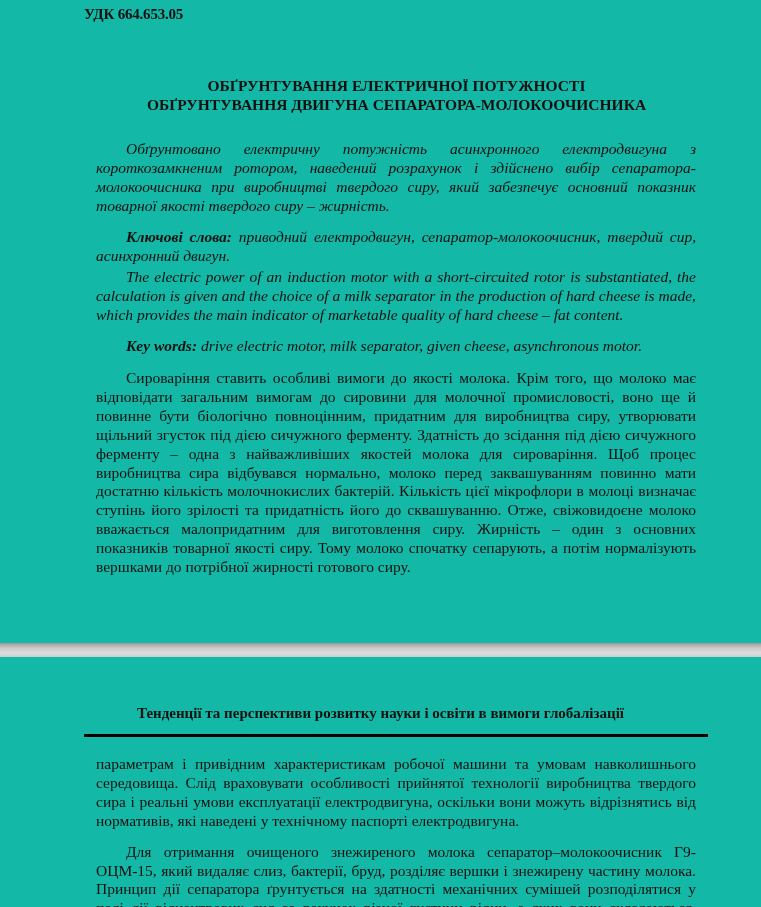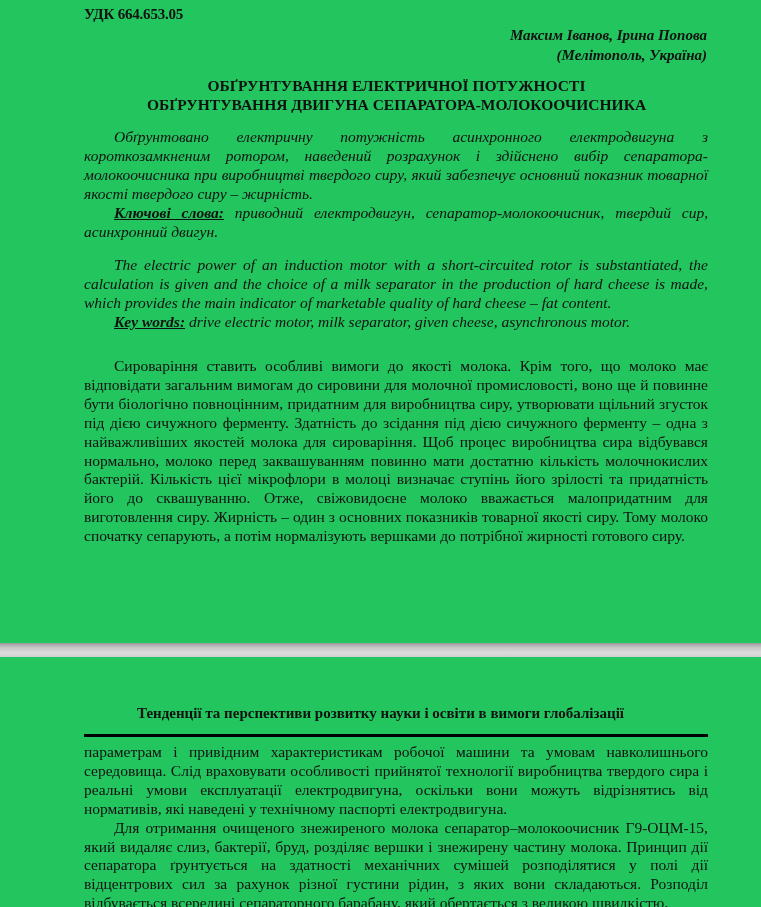--- a/index.html
+++ b/index.html
@@ -1,52 +1,48 @@
 <!DOCTYPE html>
 <html><head>
 <meta charset="utf-8">
 <style>
   html, body { margin: 0; padding: 0; }
   body {
     width: 761px; height: 907px; overflow: hidden; background: #ffffff;
     font-family: "Liberation Serif", "DejaVu Serif", serif; color: #111;
     position: relative;
   }
-  .page { position: absolute; left: 0; width: 761px; background: #22c55e; }
+  .page { position: absolute; left: 0; width: 761px; background: #14b8a6; }
   #page1 { top: 0; height: 643px; }
   #page2 { top: 657px; height: 250px; }
   .sep {
     position: absolute; left: 0; top: 643px; width: 761px; height: 14px;
     background: linear-gradient(#9a9a9a 0%, #c9c9c9 35%, #dcdcdc 70%, #cfcfcf 100%);
   }
   .abs { position: absolute; }
   .udk { left: 84px; top: 6px; font-weight: bold; font-size: 15px; letter-spacing: -0.2px; }
   .authors { right: 54px; top: 25px; text-align: right; font-style: italic; font-weight: bold; font-size: 15px; line-height: 20px; }
   .title { left: 0; width: 761px; top: 76px; text-align: center; font-weight: bold; font-size: 15.5px; line-height: 19px; padding-left: 16px; }
   .block { left: 84px; width: 624px; font-size: 15.5px; line-height: 18.9px; text-align: justify; }
-  .block p { margin: 0; text-indent: 30px; }
+  .block p { margin: 12px; text-indent: 30px; }
   .it { font-style: italic; }
-  .b { font-weight: bold; text-decoration: underline; }
+  .b { font-weight: bold; }
   .abstract-uk { top: 128px; }
   .abstract-en { top: 256px; }
   .body1 { top: 357px; }
   .pagenum { left: 0; width: 761px; top: 582px; text-align: center; font-size: 15.5px; }
   .runhead { left: 0; width: 761px; top: 48px; text-align: center; font-weight: bold; font-size: 15px; }
   .rule { left: 84px; width: 624px; top: 77px; height: 3px; background: #000; }
   .body2 { top: 86px; }
 </style>
 </head>
 <body>
 
 <div id="page1" class="page">
   <div class="abs udk">УДК 664.653.05</div>
-  <div class="abs authors">
-    <div>Максим Іванов, Ірина Попова</div>
-    <div>(Мелітополь, Україна)</div>
-  </div>
   <div class="abs title">
     <div>ОБҐРУНТУВАННЯ ЕЛЕКТРИЧНОЇ ПОТУЖНОСТІ</div>
     <div>ОБҐРУНТУВАННЯ ДВИГУНА СЕПАРАТОРА-МОЛОКООЧИСНИКА</div>
   </div>
 
   <div class="abs block abstract-uk it">
     <p>Обґрунтовано електричну потужність асинхронного електродвигуна з короткозамкненим ротором, наведений розрахунок і здійснено вибір сепаратора-молокоочисника при виробництві твердого сиру, який забезпечує основний показник товарної якості твердого сиру – жирність.</p>
     <p><span class="b">Ключові слова:</span><span> приводний електродвигун, сепаратор-молокоочисник, твердий сир, асинхронний двигун.</span></p>
   </div>
 

